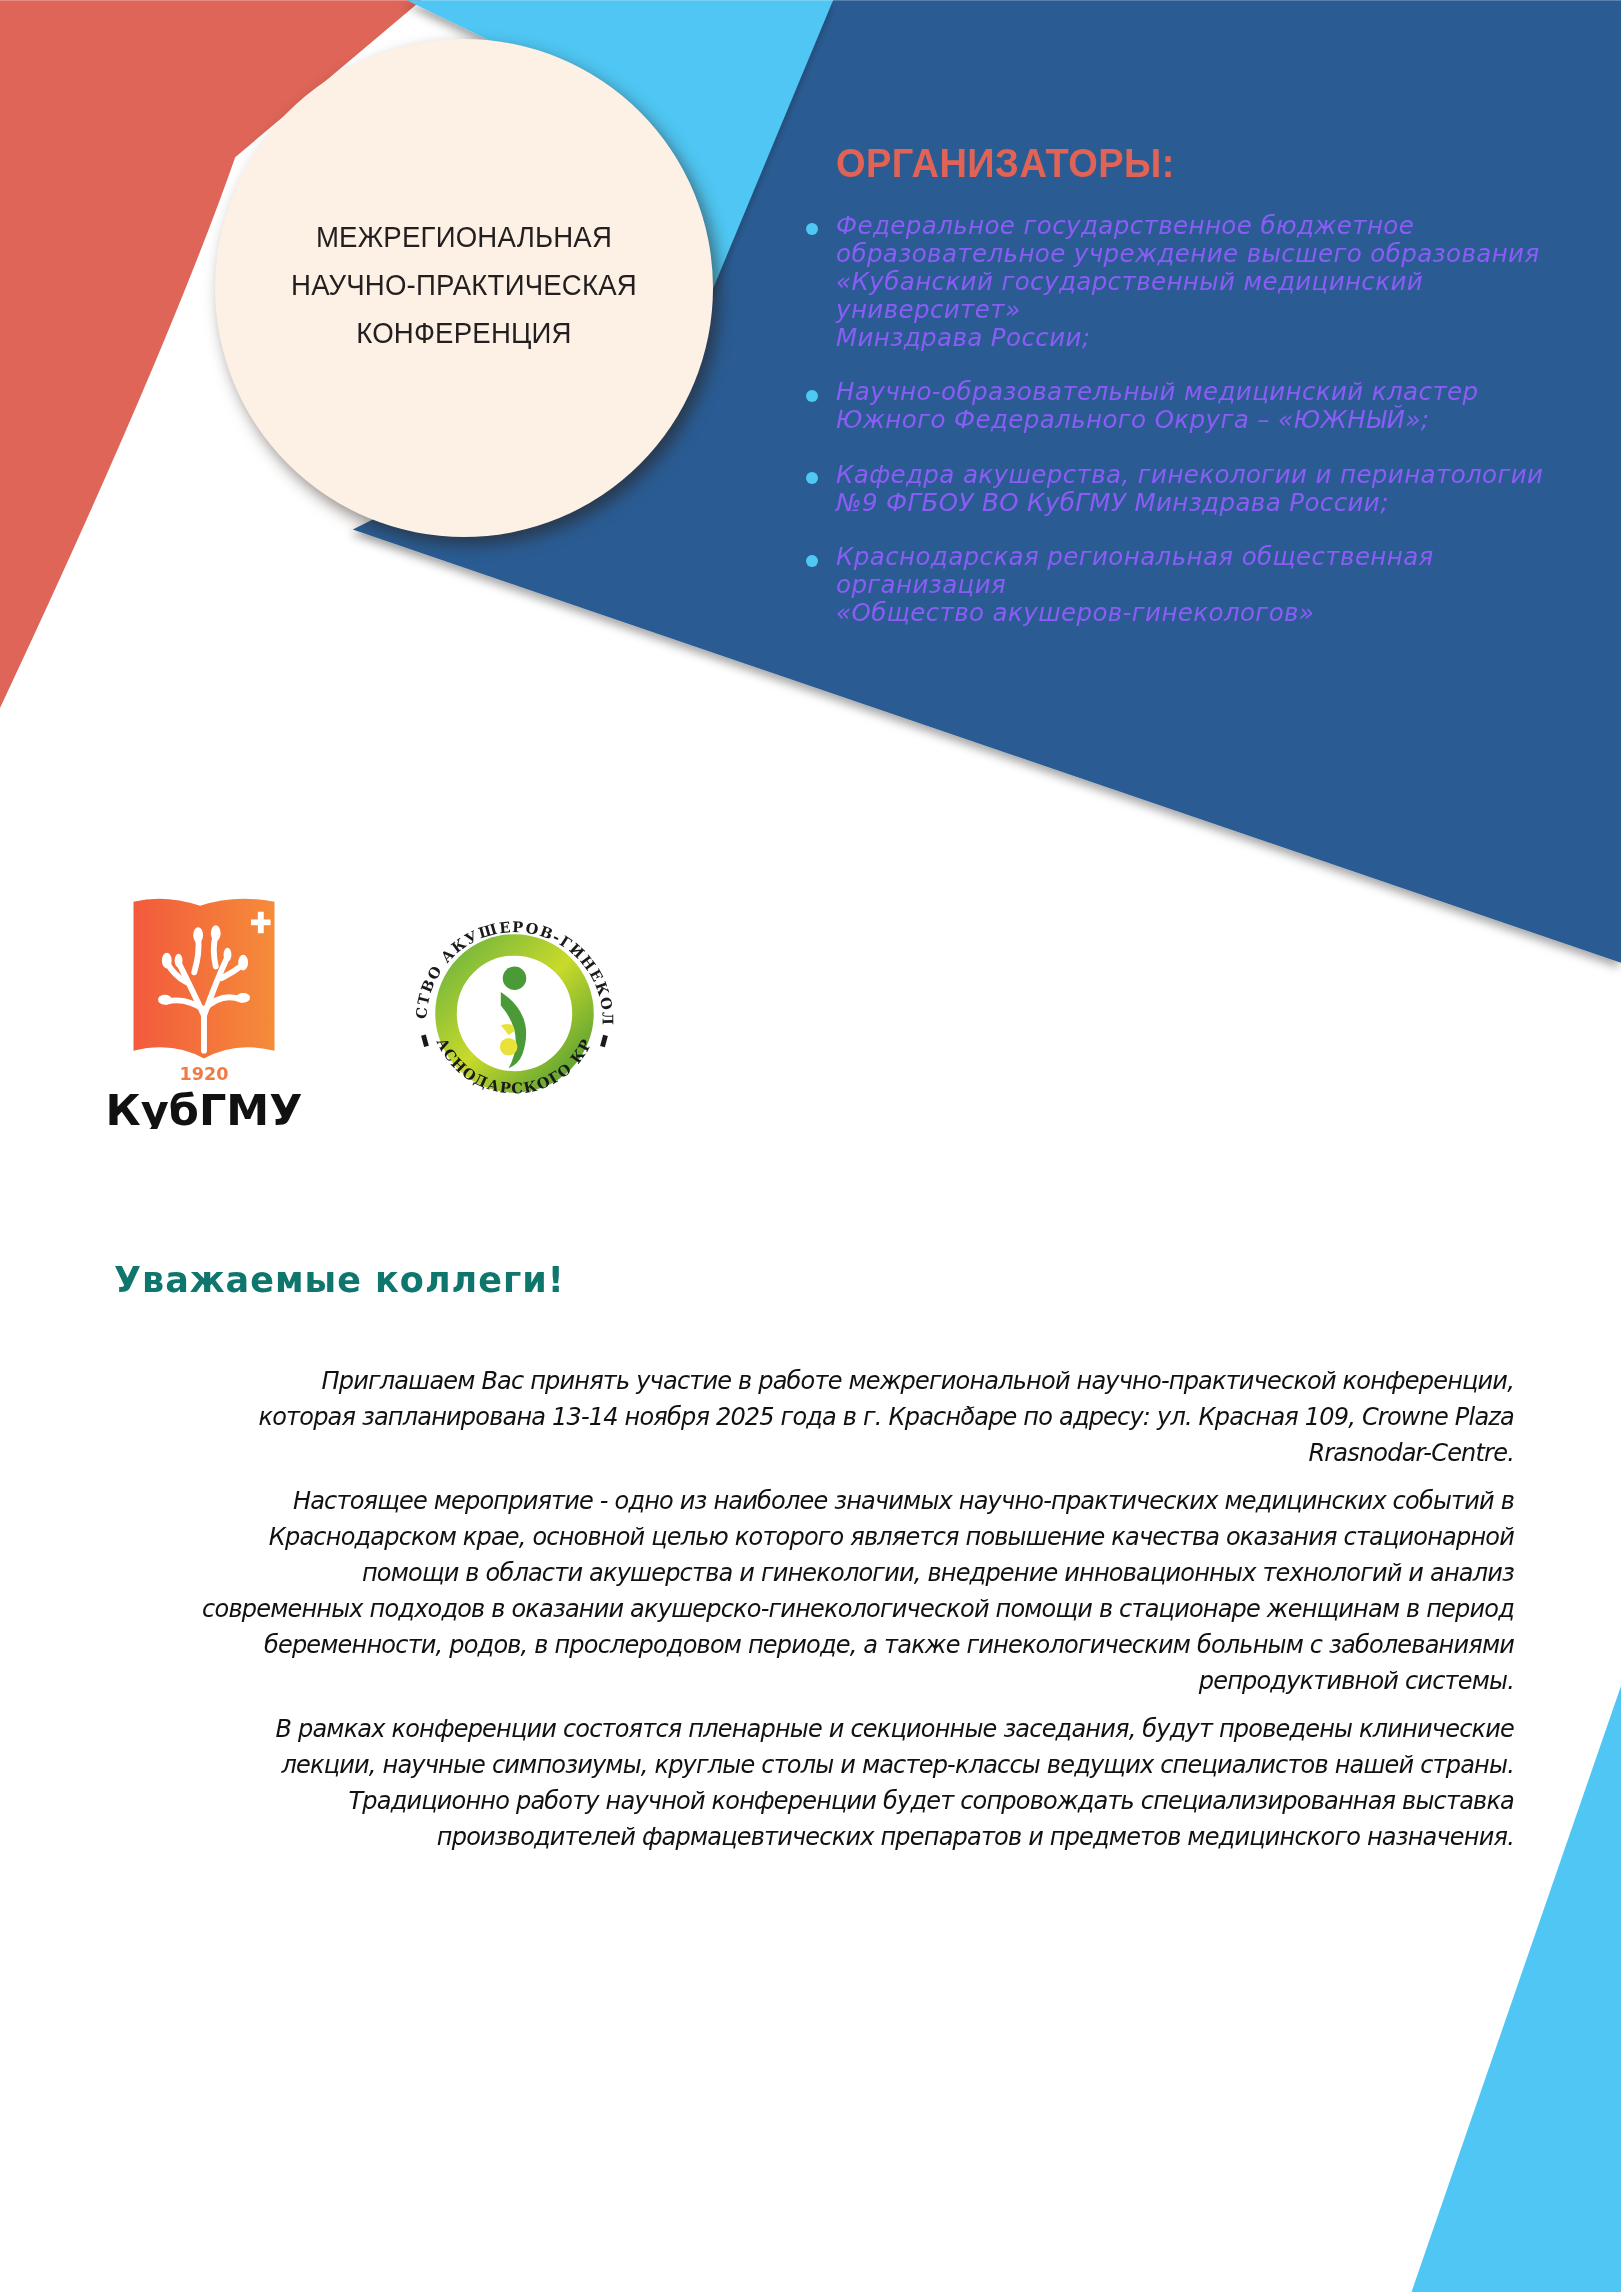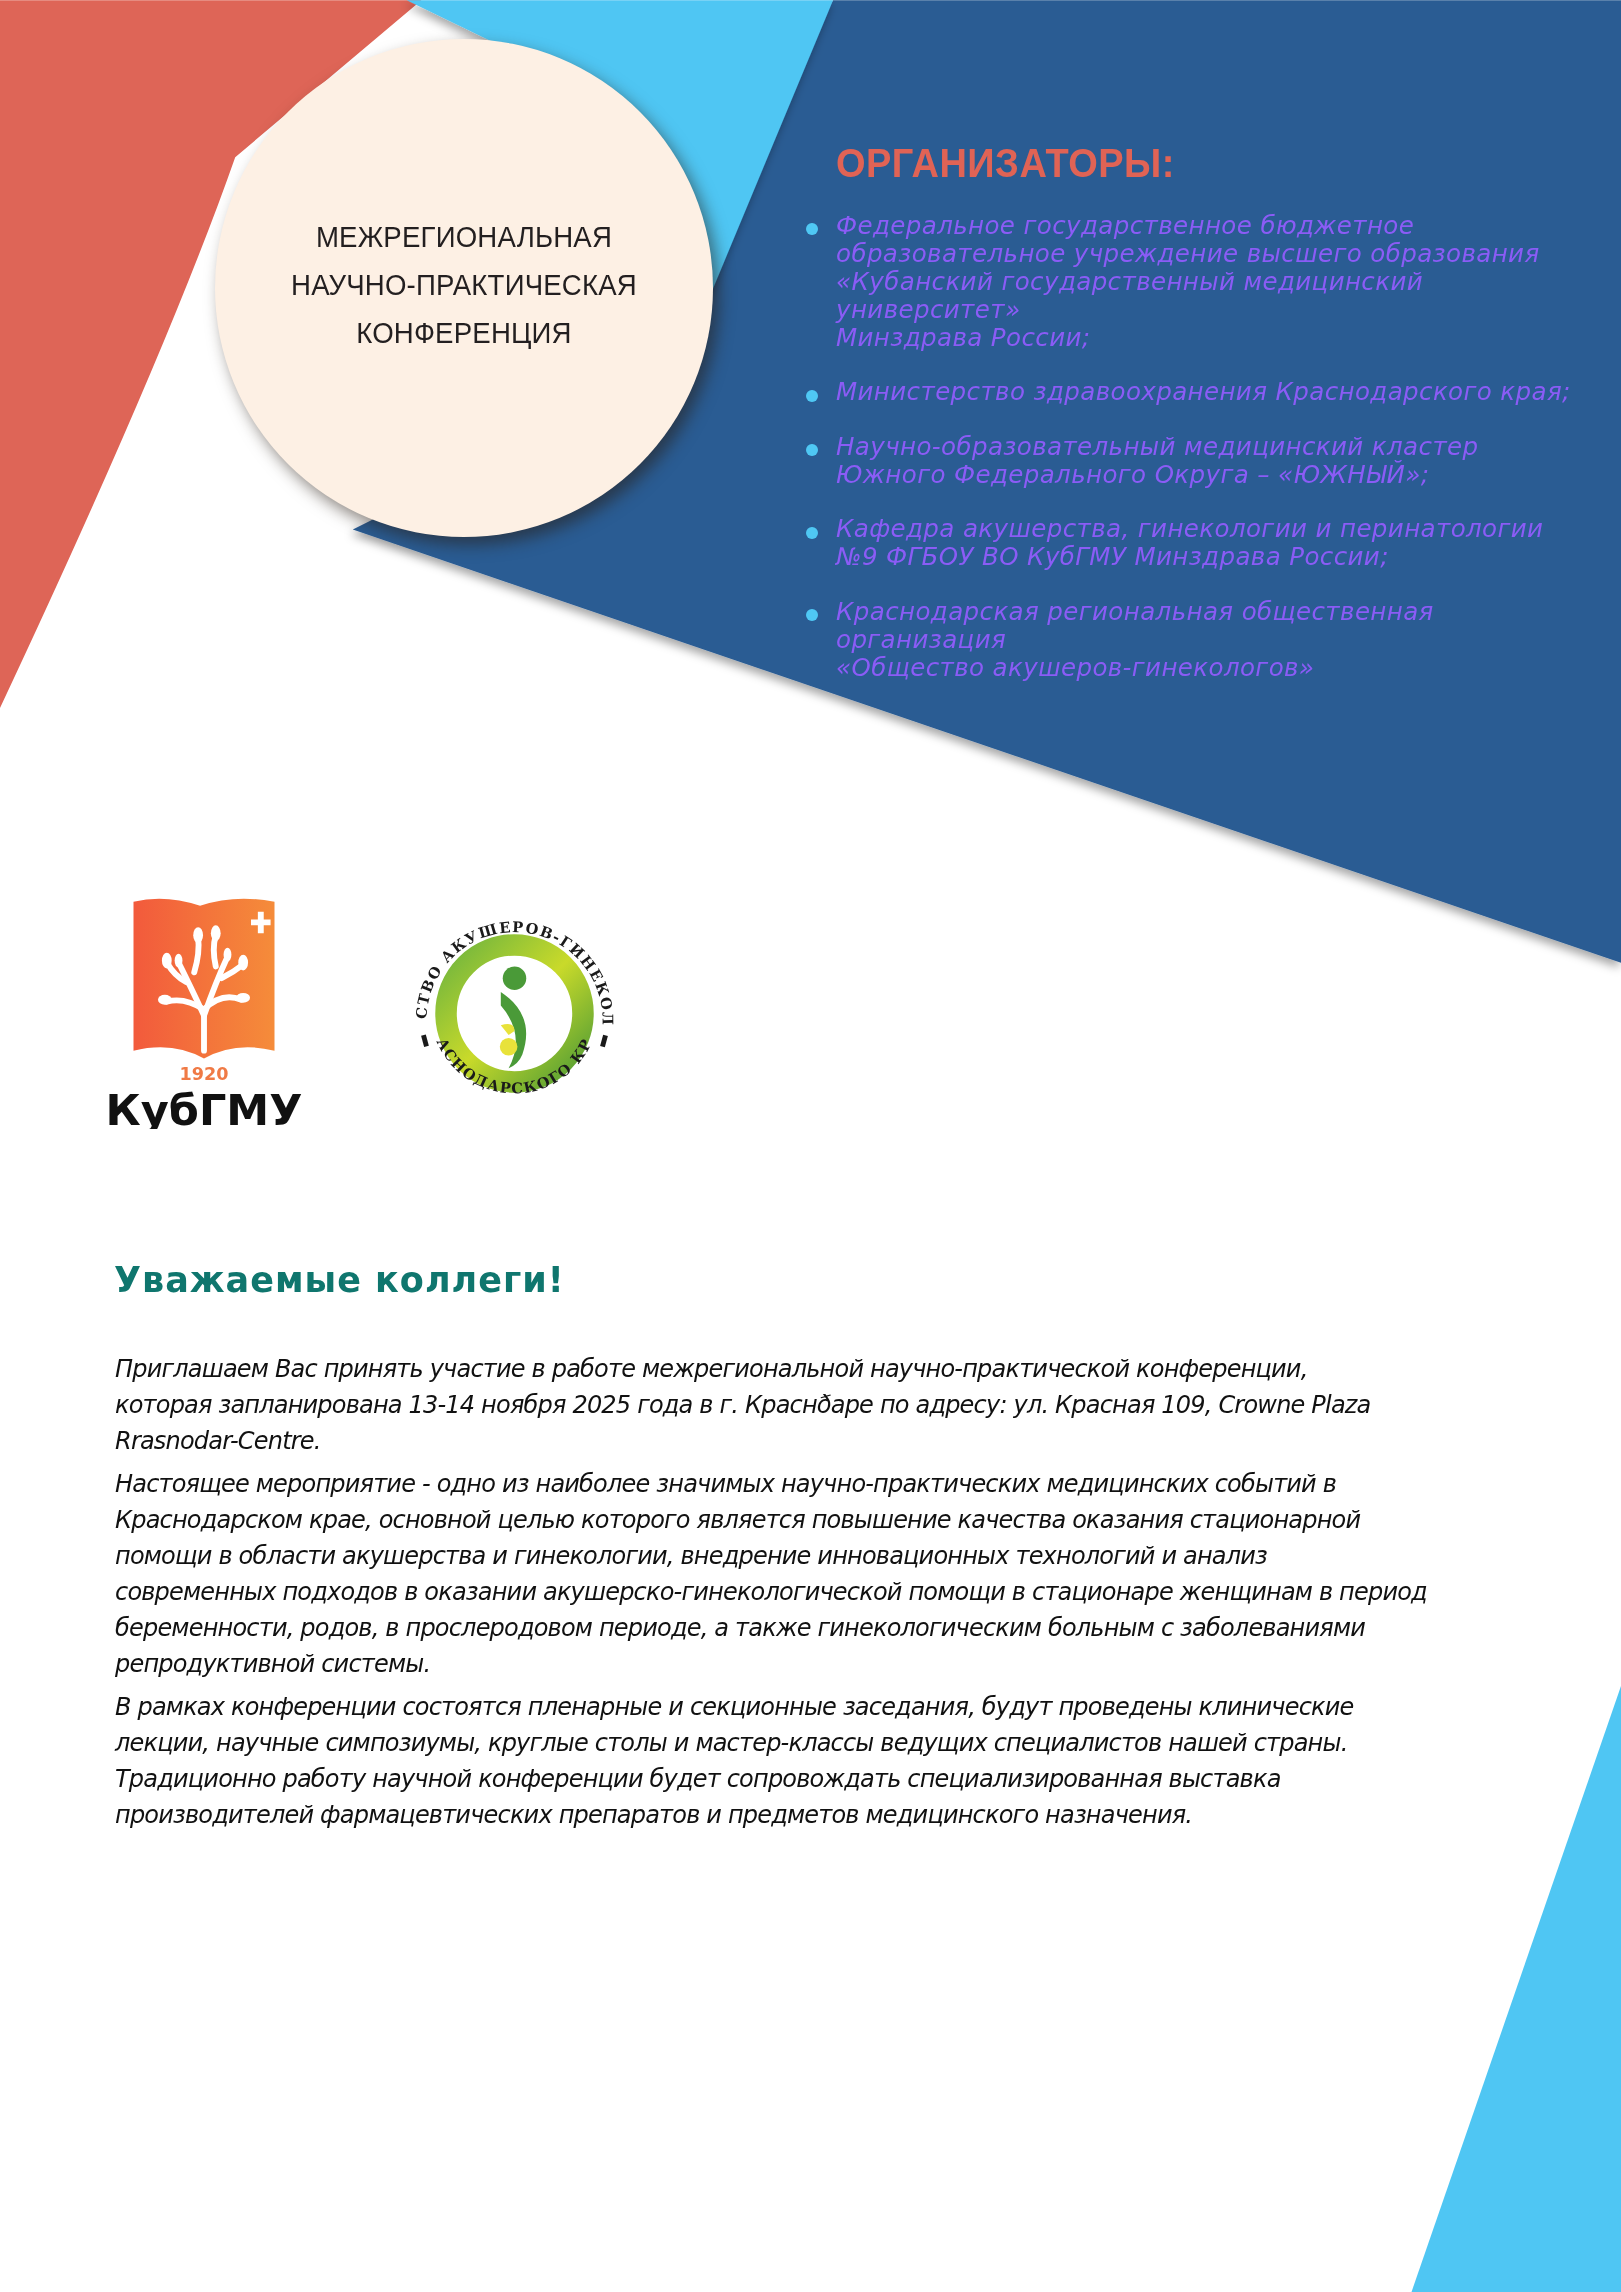--- a/index.html
+++ b/index.html
@@ -42,21 +42,21 @@
     .greeting {
       position: absolute; left: 114px; top: 1260px;
       color: #0f766e; font-family: "DejaVu Sans", sans-serif; font-weight: 700;
       font-size: 35px; letter-spacing: 1px; margin: 0;
     }
     .body-text {
       position: absolute; left: 115px; top: 1351px; width: 1411px;
       font-family: "DejaVu Sans", sans-serif; font-style: italic;
       font-size: 24px; line-height: 36px; color: #111111;
     }
-    .body-text p { margin: 0; white-space: pre-line; letter-spacing: -0.8px; }
+    .body-text p { margin: 12px; white-space: pre-line; letter-spacing: -0.8px; text-align: right; }
     .body-text p.gap { margin-top: 6.9px; }
     .body-text p.gap2 { margin-top: 15.7px; }
   </style>
 </head>
 <body>
 
 <svg class="bg-svg" viewBox="0 0 1654 2339" xmlns="http://www.w3.org/2000/svg">
   <defs>
     <filter id="edgeShadow" x="-10%" y="-10%" width="120%" height="130%">
       <feDropShadow dx="-2" dy="5" stdDeviation="5" flood-color="#000" flood-opacity="0.35"></feDropShadow>
@@ -82,24 +82,20 @@
 
 <section class="org-section">
   <h2 class="org-heading">ОРГАНИЗАТОРЫ:</h2>
   <ul class="org-list">
     <li class="org-item">
       <span class="org-bullet"></span>
       <div class="org-text">Федеральное государственное бюджетное
 образовательное учреждение высшего образования
 «Кубанский государственный медицинский университет»
 Минздрава России;</div>
-    </li>
-    <li class="org-item">
-      <span class="org-bullet"></span>
-      <div class="org-text">Министерство здравоохранения Краснодарского края;</div>
     </li>
     <li class="org-item">
       <span class="org-bullet"></span>
       <div class="org-text">Научно-образовательный медицинский кластер
 Южного Федерального Округа – «ЮЖНЫЙ»;</div>
     </li>
     <li class="org-item">
       <span class="org-bullet"></span>
       <div class="org-text">Кафедра акушерства, гинекологии и перинатологии
 №9 ФГБОУ ВО КубГМУ Минздрава России;</div>

